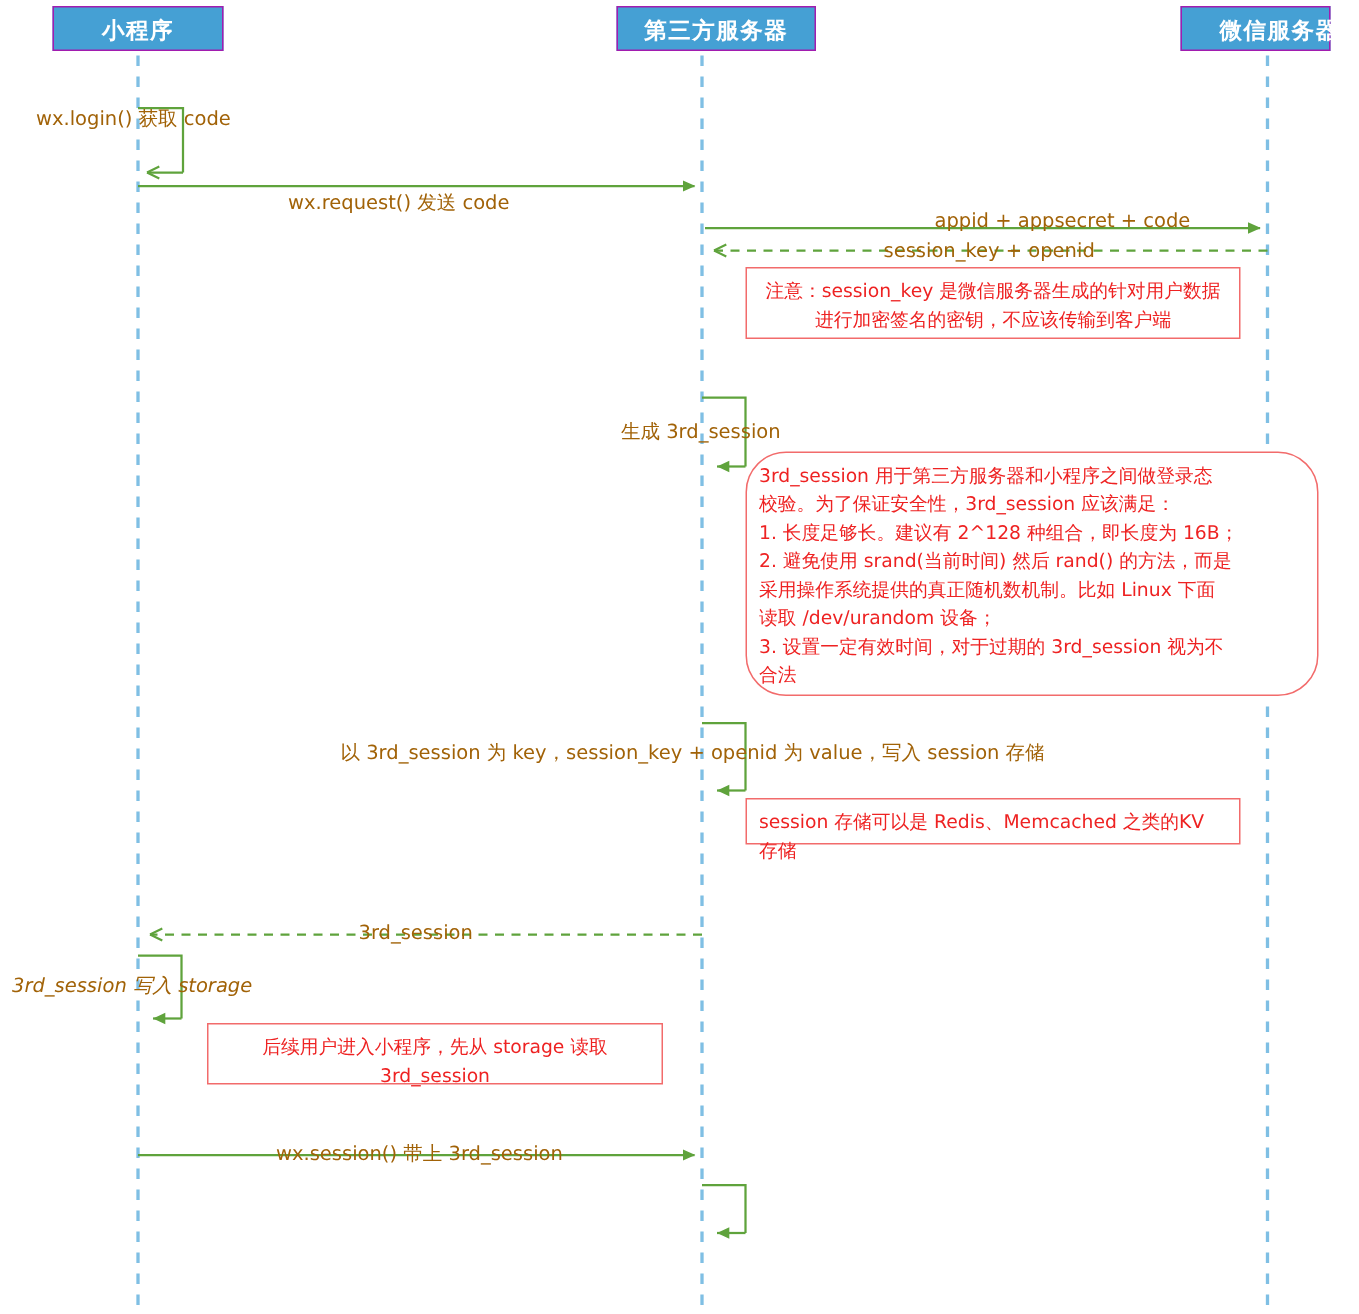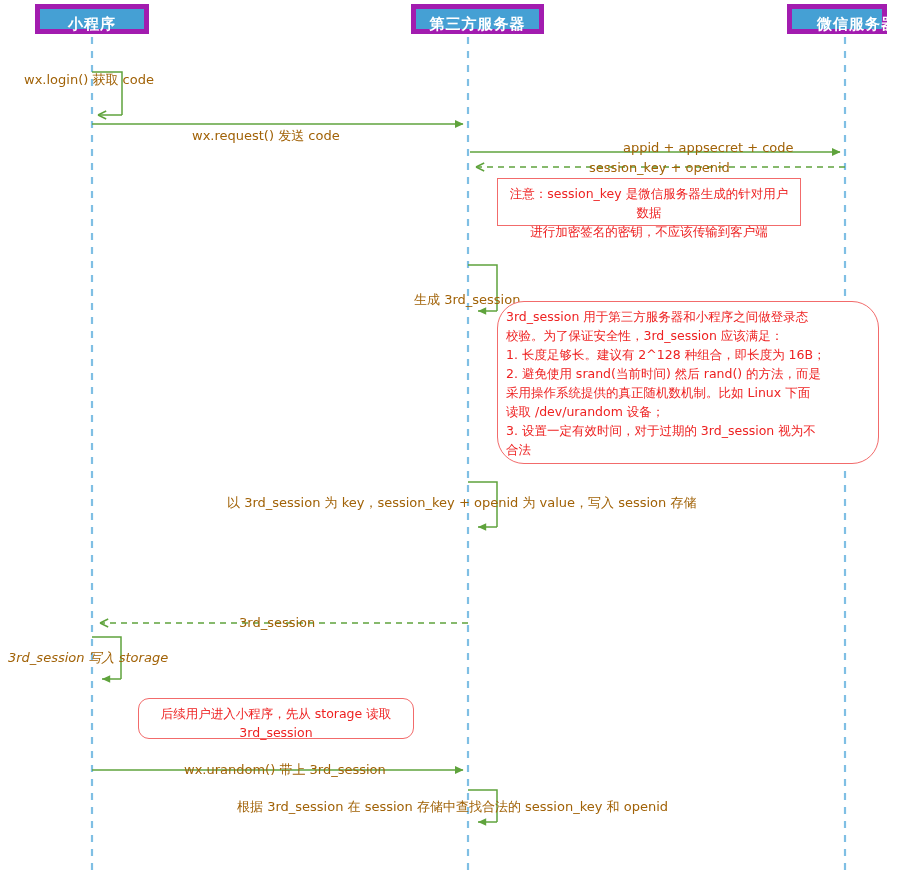--- a/index.html
+++ b/index.html
@@ -31,21 +31,21 @@
     position: absolute;
     box-sizing: border-box;
     background: #45A0D4;
     color: #ffffff;
     text-align: center;
     font-size: 15px;
     font-weight: bold;
     letter-spacing: 1px;
     line-height: 30px;
     height: 30px;
-    border: 5px solid #a21caf;
+    border: 1px solid #a21caf;
     white-space: nowrap;
   }
 
   
   .msg-label {
     position: absolute;
     color: #a16207;
     font-size: 13px;
     white-space: nowrap;
     line-height: 16px;
@@ -150,41 +150,41 @@
   <div class="participant" style="left:787px; top:4px; width:100px;padding-left:25px;">微信服务器</div>
 
   <div class="msg-label" style="left:24px; top:72px;">wx.login() 获取 code</div>
 
   <div class="msg-label center" style="left:192px; top:128px;">wx.request() 发送 code</div>
 
   <div class="msg-label center" style="left:575px; top:140px;margin-left:48px;">appid + appsecret + code</div>
 
   <div class="msg-label center" style="left:589px; top:160px;">session_key + openid</div>
 
-  <div class="msg-label" style="left:414px; top:292px;">生成 3rd_session</div>
+  <div class="msg-label" style="left:414px; top:281px;">生成 3rd_session</div>
 
   <div class="msg-label" style="left:227px; top:495px;text-align:right;">以 3rd_session 为 key，session_key + openid 为 value，写入 session 存储</div>
 
   <div class="msg-label center" style="left:239px; top:615px;">3rd_session</div>
 
   <div class="msg-label" style="left:8px; top:650px;font-style:italic;">3rd_session 写入 storage</div>
 
-  <div class="msg-label center" style="left:184px; top:762px;">wx.urandom() 带上 3rd_session</div>
+  <div class="msg-label center" style="left:184px; top:762px;">wx.session() 带上 3rd_session</div>
 
-  <div class="msg-label" style="left:237px; top:799px;">根据 3rd_session 在 session 存储中查找合法的 session_key 和 openid</div>
 
-  <div class="note center" style="left:497px; top:178px; width:304px; height:48px;">注意：session_key 是微信服务器生成的针对用户数据
+  <div class="note center" style="left:497px; top:178px; width:330px; height:48px;">注意：session_key 是微信服务器生成的针对用户数据
 进行加密签名的密钥，不应该传输到客户端</div>
 
   <div class="note left" style="left:497px; top:301px; width:382px; height:163px;border-radius:27px;">3rd_session 用于第三方服务器和小程序之间做登录态
 校验。为了保证安全性，3rd_session 应该满足：
 1. 长度足够长。建议有 2^128 种组合，即长度为 16B；
 2. 避免使用 srand(当前时间) 然后 rand() 的方法，而是
 采用操作系统提供的真正随机数机制。比如 Linux 下面
 读取 /dev/urandom 设备；
 3. 设置一定有效时间，对于过期的 3rd_session 视为不
 合法</div>
 
+  <div class="note left" style="left:497px; top:532px; width:330px; height:31px;">session 存储可以是 Redis、Memcached 之类的KV 存储</div>
 
-  <div class="note center" style="left:138px; top:698px; width:276px; height:41px;border-radius:11px;">后续用户进入小程序，先从 storage 读取
+  <div class="note center" style="left:138px; top:682px; width:304px; height:41px;">后续用户进入小程序，先从 storage 读取
 3rd_session</div>
 
 </div>
 
 </body></html>

